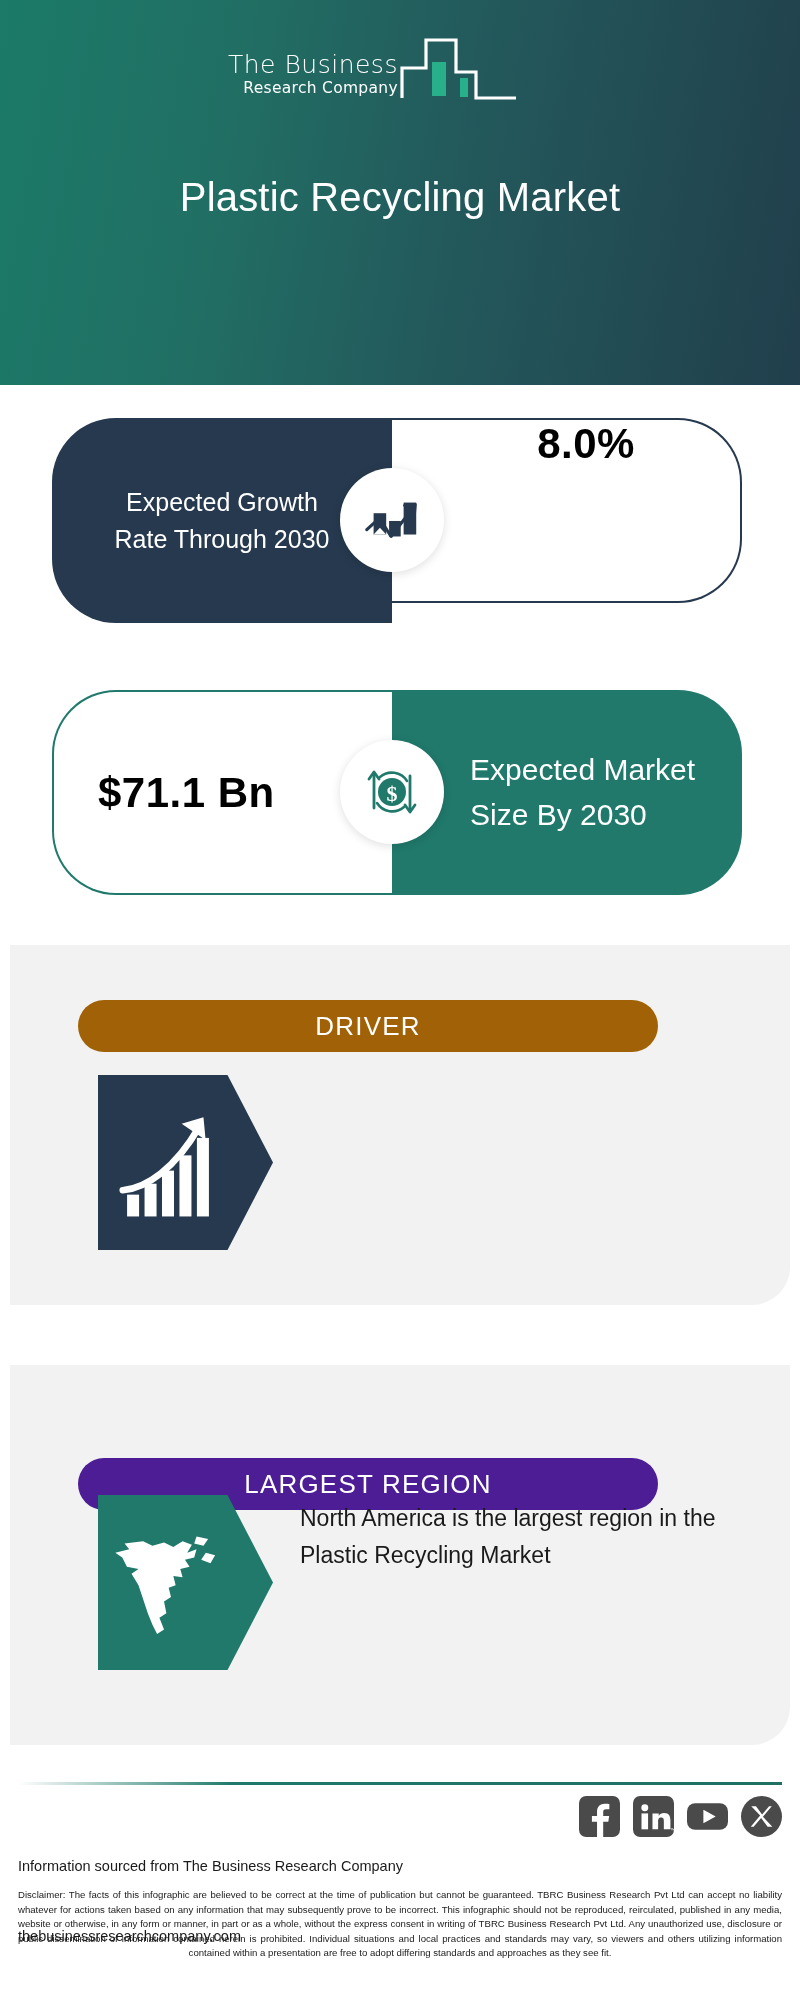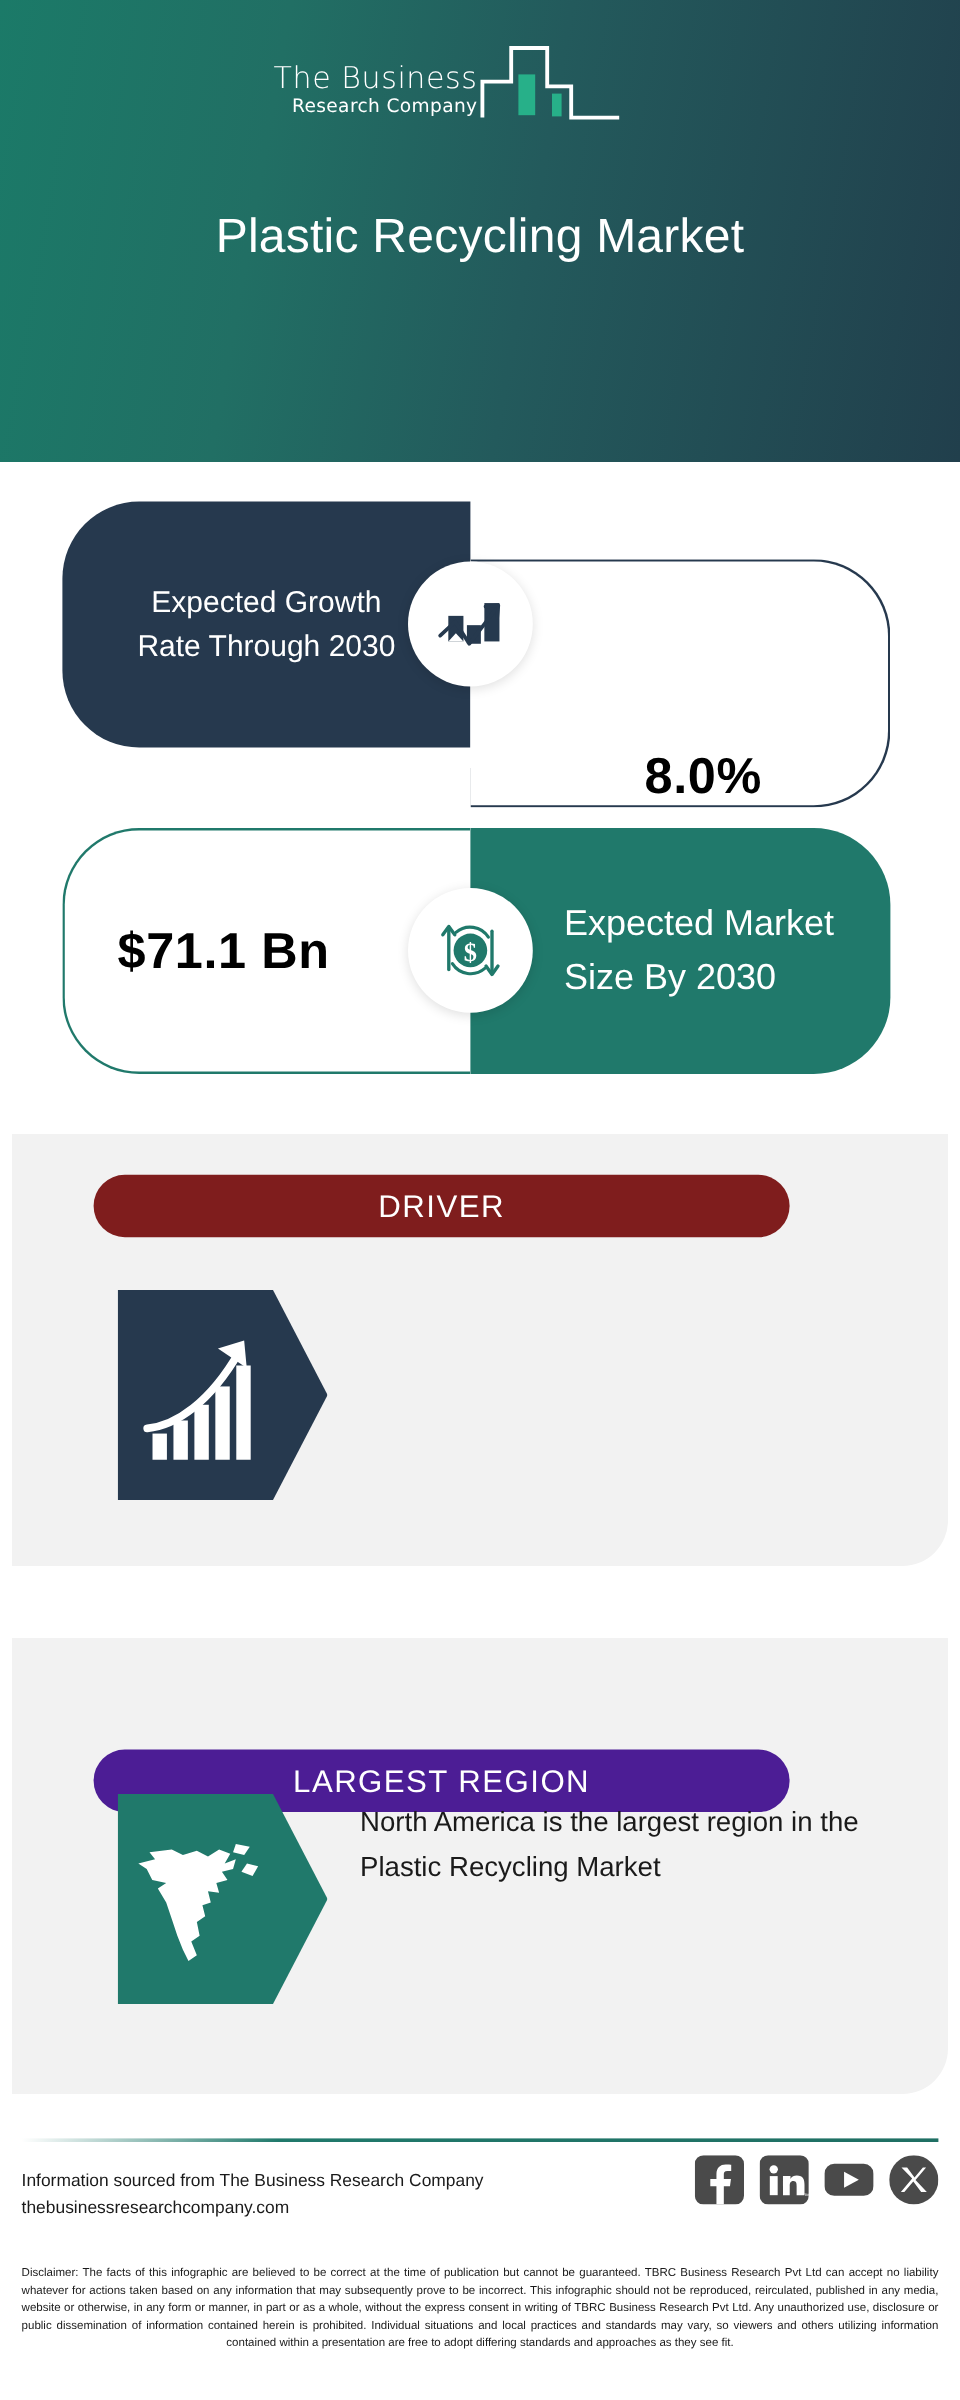--- a/index.html
+++ b/index.html
@@ -47,25 +47,25 @@
     position: absolute; left: 0; top: 0; width: 340px; height: 205px;
     background: #26394e;
     border-radius: 64px 0 0 64px;
     display: flex; align-items: center; justify-content: center;
   }
   .stat1-left-text {
     color: #ffffff; font-size: 25px; line-height: 1.48; text-align: center;
     width: 250px; font-weight: 400;
   }
   .stat1-right {
-    position: absolute; left: 340px; top: 0; width: 350px; height: 207px;
+    position: absolute; left: 340px; top: 0; width: 350px; height: 185px;
     background: #ffffff;
     border: 2.5px solid #26394e; border-left: none;
     border-radius: 0 64px 64px 0;
-    display: flex; align-items: flex-end; justify-content: center; margin-top: 48px;
+    display: flex; align-items: flex-start; justify-content: center;
   }
   .stat1-value {
     color: #000000; font-size: 42px; font-weight: bold; letter-spacing: .5px;
     padding-left: 40px;
   }
 
   
   .stat2 { position: absolute; left: 52px; top: 690px; width: 690px; height: 205px; }
   .stat2-left {
     position: absolute; left: 0; top: 0; width: 340px; height: 205px;
@@ -101,21 +101,21 @@
     position: absolute; left: 10px; width: 780px;
     background: #f2f2f2; border-radius: 0 0 38px 0;
   }
   .panel-driver { top: 945px; height: 360px; }
   .panel-region { top: 1365px; height: 380px; }
 
   .pill {
     position: absolute; left: 78px; height: 52px; width: 580px;
     border-radius: 26px; display: flex; align-items: center; justify-content: center;
   }
-  .pill-driver { top: 979px; background: #7f1d1d; }
+  .pill-driver { top: 1000px; background: #a16207; }
   .pill-region { top: 1458px; background: #4c1d95; }
   .pill-label {
     color: #ffffff; font-size: 26px; letter-spacing: 1.2px; font-weight: 400;
   }
 
   .arrow-shape {
     position: absolute; width: 175px; height: 175px;
     clip-path: polygon(0 0, 74% 0, 100% 50%, 74% 100%, 0 100%);
     display: flex; align-items: center; justify-content: flex-start;
   }
@@ -131,20 +131,21 @@
 
   
   .divider {
     position: absolute; left: 18px; top: 1782px; width: 764px; height: 3px;
     background: linear-gradient(90deg, rgba(32,121,107,0) 0%, #20796b 28%, #1f6f63 100%);
   }
   .footer-text { position: absolute; left: 18px; top: 1807px; }
   .footer-line {
     color: #1a1a1a; font-size: 14.5px; line-height: 1.55;
     font-family: "Liberation Sans", sans-serif;
+    margin-top: 48px;
   }
   .socials {
     position: absolute; right: 18px; top: 1796px;
     display: flex; gap: 13px; align-items: center;
   }
   .social { width: 41px; height: 41px; display: block; }
 
   .disclaimer {
     position: absolute; left: 18px; top: 1888px; width: 764px;
     color: #1a1a1a; font-size: 9.6px; line-height: 1.52;

